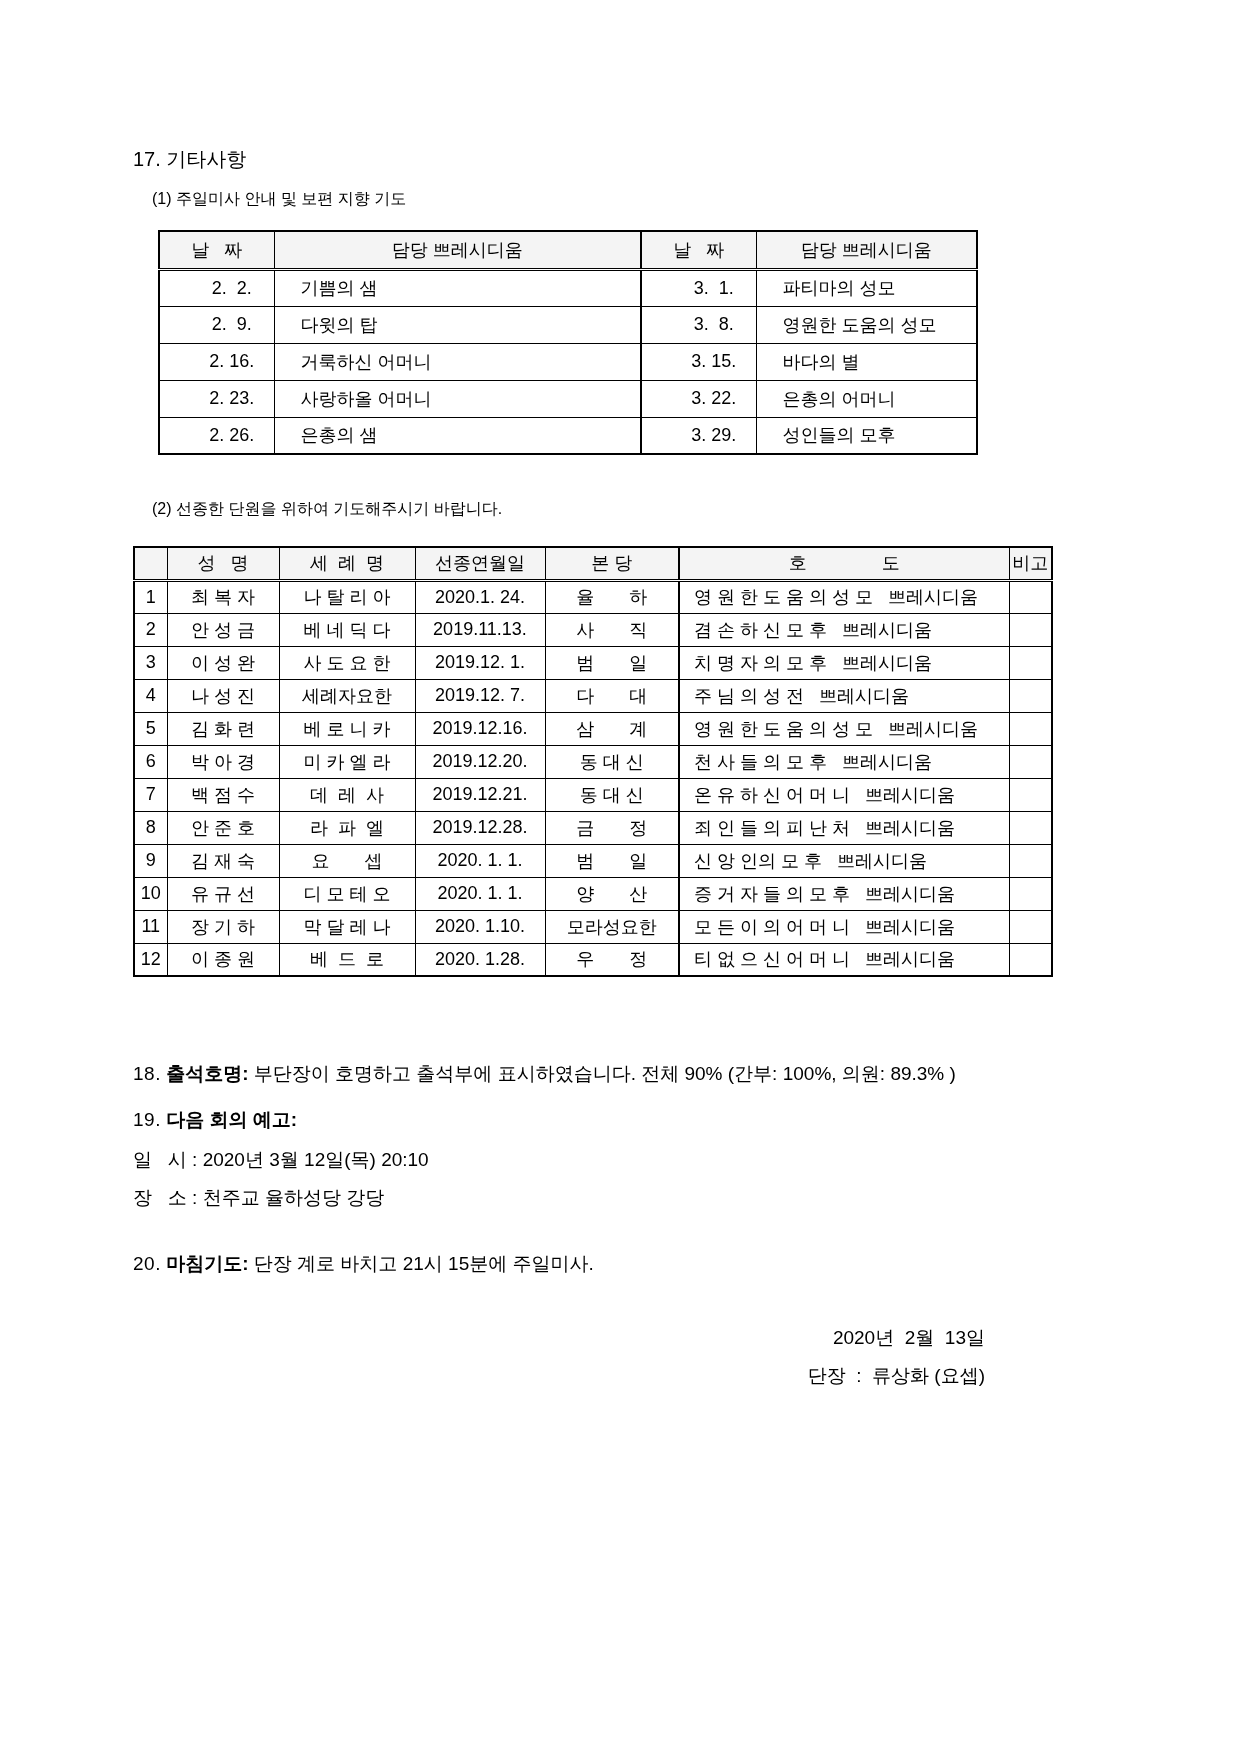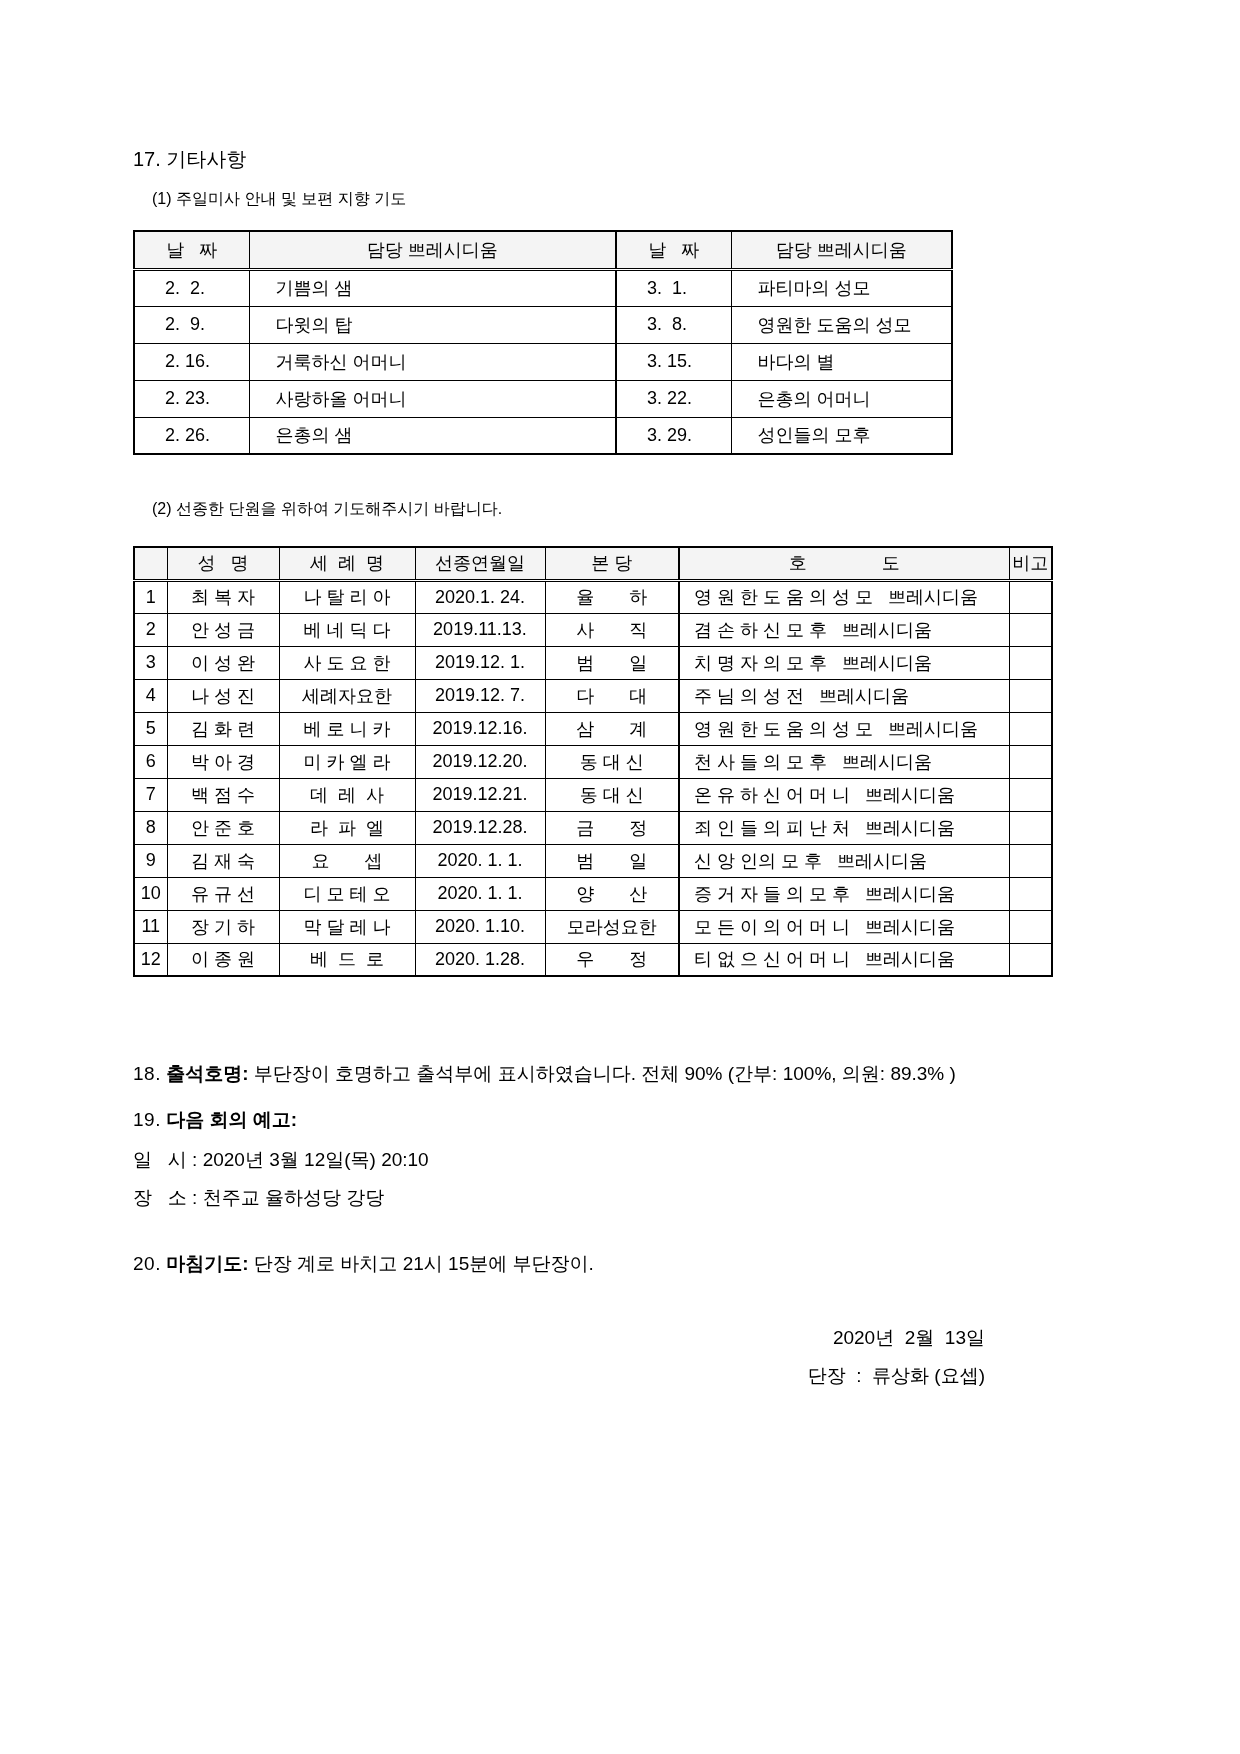--- a/index.html
+++ b/index.html
@@ -27,27 +27,27 @@
     padding: 0;
   }
   .tbl { border: 2px solid #000; }
   .tbl thead th {
     background: #f4f4f4;
     border-bottom: 3px double #000;
     text-align: center;
   }
 
   
-  .mass { width: 818px; margin-top: 20px; }
+  .mass { width: 818px; margin-top: 20px; margin-left: 25px; }
   .mass th { height: 38px; }
   .mass td { height: 37px; }
   .mass col.m0 { width: 115px; } .mass col.m1 { width: 367px; }
   .mass col.m2 { width: 115px; } .mass col.m3 { width: 221px; }
   .mass th:nth-child(3), .mass td.c2 { border-left: 2px solid #000; }
-  .mass td.c0, .mass td.c2 { text-align: left; padding-left: 30px; }
+  .mass td.c0, .mass td.c2 { text-align: center; padding-left: 30px; }
   .mass td.c1, .mass td.c3 { text-align: left; padding-left: 26px; }
 
   
   .dec { width: 918px; margin-top: 26px; }
   .dec th { height: 33px; }
   .dec td { height: 33px; }
   .dec col.d0 { width: 33px; }  .dec col.d1 { width: 112px; }
   .dec col.d2 { width: 136px; } .dec col.d3 { width: 130px; }
   .dec col.d4 { width: 134px; } .dec col.d5 { width: 330px; }
   .dec col.d6 { width: 43px; }
@@ -260,21 +260,21 @@
           </tr>
         </tbody>
     </table>
 
     <div class="item item-18"><span class="h-num">18.</span> <span class="b">출석호명:</span> <span>부단장이 호명하고 출석부에 표시하였습니다. 전체 90% (간부: 100%, 의원: 89.3% )</span></div>
 
     <div class="item item-19"><span class="h-num">19.</span> <span class="b">다음 회의 예고:</span></div>
     <div class="subline subline-1">일   시 : 2020년 3월 12일(목) 20:10</div>
     <div class="subline subline-2">장   소 : 천주교 율하성당 강당</div>
 
-    <div class="item item-20"><span class="h-num">20.</span> <span class="b">마침기도:</span> <span>단장 계로 바치고 21시 15분에 부단장이.</span></div>
+    <div class="item item-20"><span class="h-num">20.</span> <span class="b">마침기도:</span> <span>단장 계로 바치고 21시 15분에 주일미사.</span></div>
 
     <div class="signature">
       <div>2020년  2월  13일</div>
       <div>단장  :  류상화 (요셉)</div>
     </div>
 
   </div>
 </div>
 
 </body></html>

